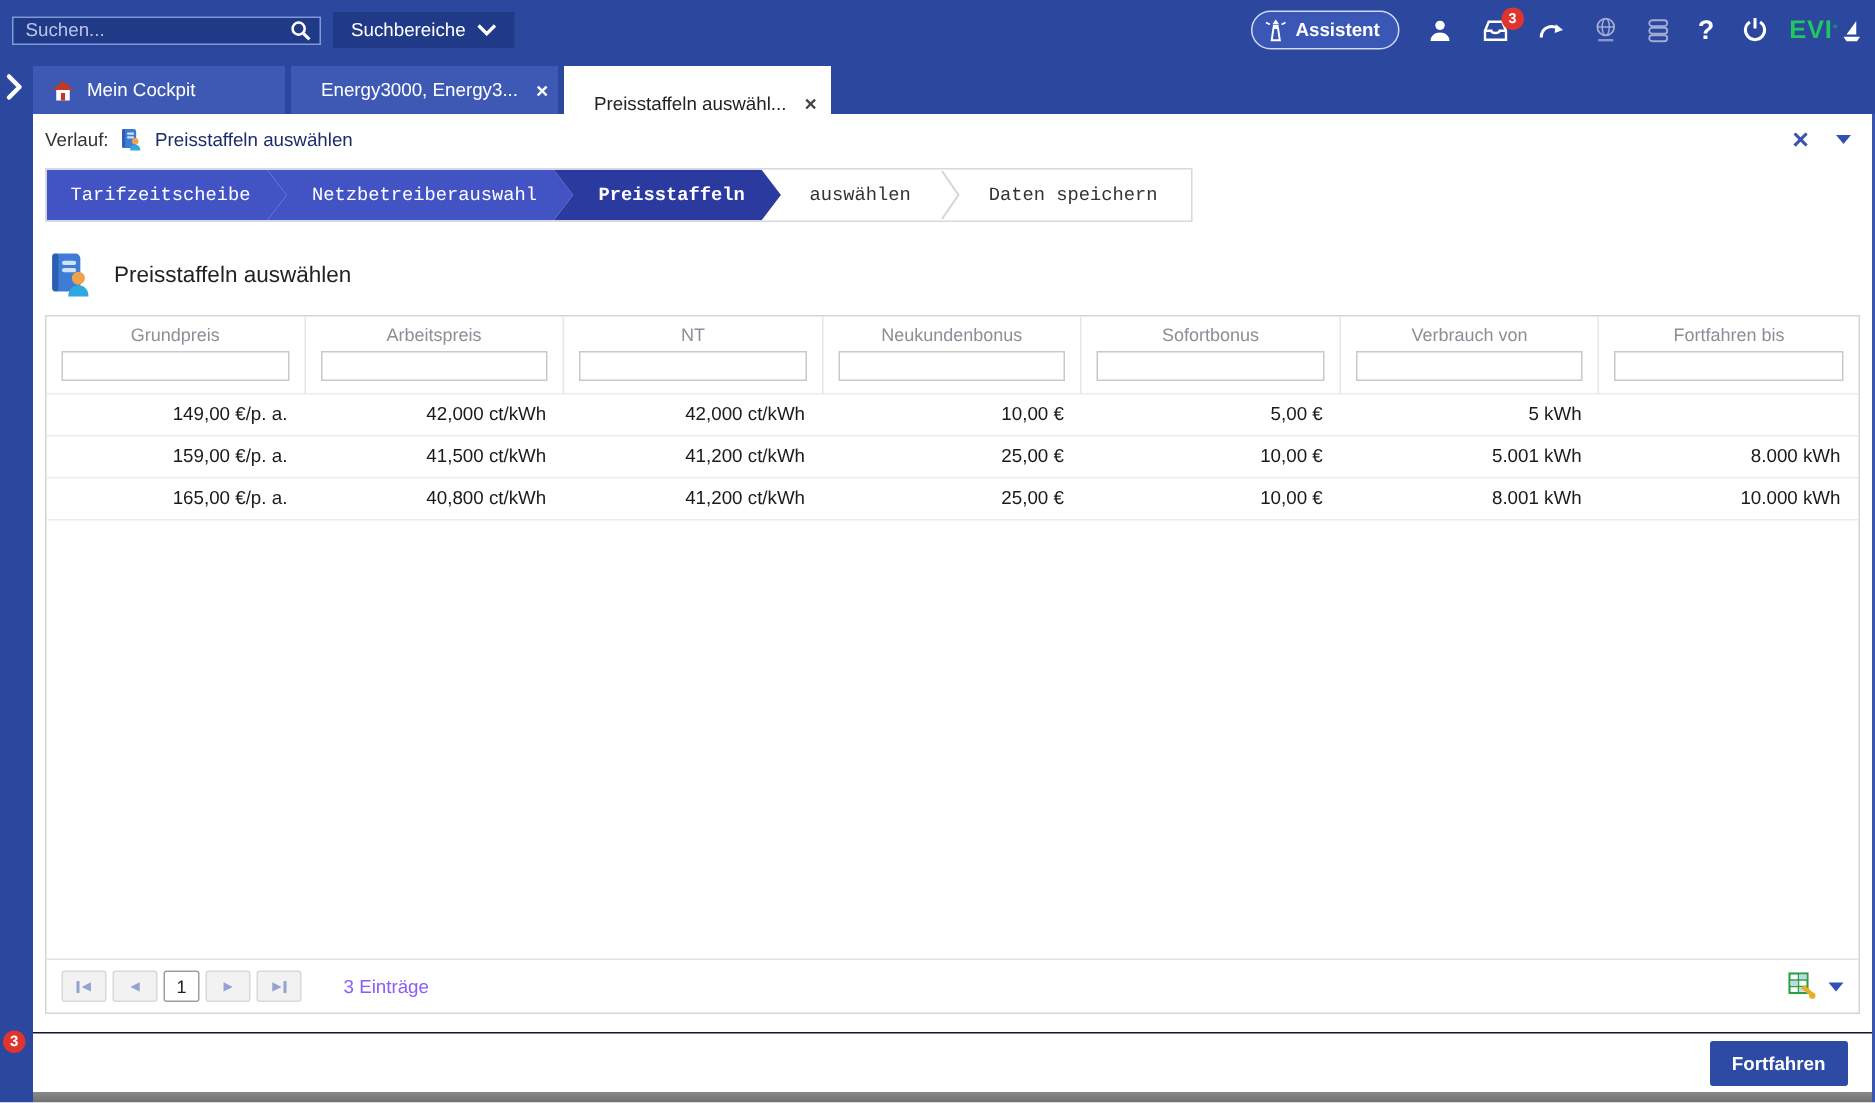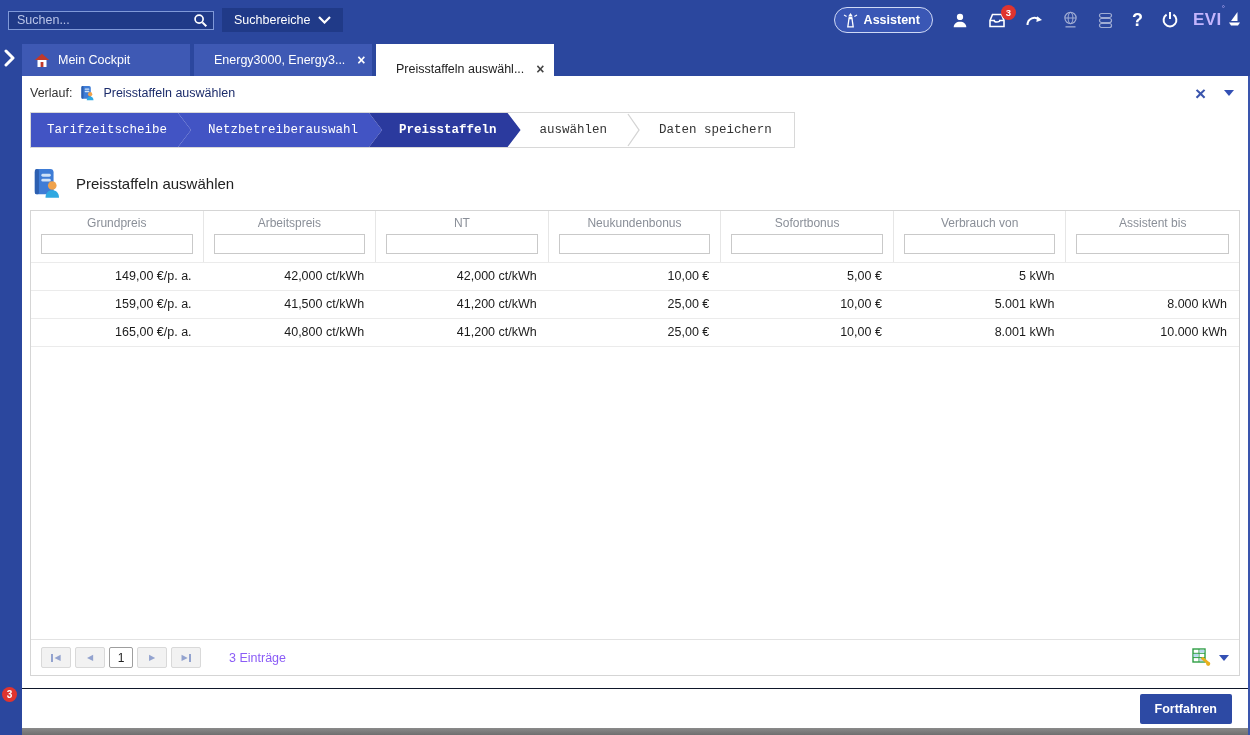--- a/index.html
+++ b/index.html
@@ -12,21 +12,21 @@
   .searchbox input { flex:1; background:transparent; border:none; outline:none; color:#e8edfa; font-size:12.5px; padding:0 8px; font-family:"Liberation Sans", sans-serif; }
   .searchbox input::placeholder { color:#b9c4e8; }
   .searchbox .mag { width:26px; display:flex; justify-content:center; cursor:pointer; }
   .scopebtn { height:24px; margin-left:8px; background:#203a88; color:#fff; display:flex; align-items:center; gap:8px; padding:0 12px; cursor:pointer; }
   .topbar .spacer { flex:1; }
   .assist { height:26px; border:1.5px solid #cfd9f5; border-radius:14px; background:#3a57b5; color:#fff; font-weight:bold; display:flex; align-items:center; gap:6px; padding:0 12px 0 8px; cursor:pointer; }
   .tico { margin-left:18px; position:relative; display:flex; align-items:center; cursor:pointer; }
   .tico.dim { opacity:.55; }
   .badge { position:absolute; top:-7px; right:-9px; min-width:15px; height:15px; border-radius:8px; background:#e0342f; color:#fff; font-size:9.5px; font-weight:bold; display:flex; align-items:center; justify-content:center; padding:0 3px; }
   .qmark { color:#fff; font-size:18px; font-weight:bold; margin-left:18px; cursor:pointer; }
-  .logo { display:flex; align-items:flex-start; margin-left:14px; color:#c4b5fd; }
+  .logo { display:flex; align-items:flex-end; margin-left:14px; color:#22c55e; }
   .logo .evi { font-size:17px; font-weight:bold; letter-spacing:.5px; }
   .logo .deg { font-size:8px; vertical-align:top; position:relative; top:-6px; }
 
   
   .tabstrip { height:36px; background:#2b479e; display:flex; align-items:flex-end; padding-left:22px; position:relative; }
   .expand { position:absolute; left:3px; top:9px; cursor:pointer; }
   .tab { height:32px; display:flex; align-items:center; gap:8px; padding:0 12px; margin-right:4px; background:#3e59b4; color:#fff; cursor:pointer; white-space:nowrap; }
   .tab .close { font-size:14px; font-weight:bold; margin-left:4px; cursor:pointer; line-height:1; }
   .tab.active { background:#fff; color:#222;align-items:flex-end; }
   .tab.active .close { color:#444; }
@@ -266,21 +266,21 @@
     </div>
 
     <div class="gridbox">
       <div class="gcols">
         <div class="th"><span>Grundpreis</span><input class="flt" style=""></div>
         <div class="th"><span>Arbeitspreis</span><input class="flt" style=""></div>
         <div class="th"><span>NT</span><input class="flt" style=""></div>
         <div class="th"><span>Neukundenbonus</span><input class="flt" style=""></div>
         <div class="th"><span>Sofortbonus</span><input class="flt" style=""></div>
         <div class="th"><span>Verbrauch von</span><input class="flt" style=""></div>
-        <div class="th"><span>Assistent bis</span><input class="flt" style=""></div>
+        <div class="th"><span>Fortfahren bis</span><input class="flt" style=""></div>
       </div>
 
       <div class="trow">
         <div class="td">149,00 €/p. a.</div>
         <div class="td">42,000 ct/kWh</div>
         <div class="td">42,000 ct/kWh</div>
         <div class="td">10,00 €</div>
         <div class="td">5,00 €</div>
         <div class="td">5 kWh</div>
       </div>

